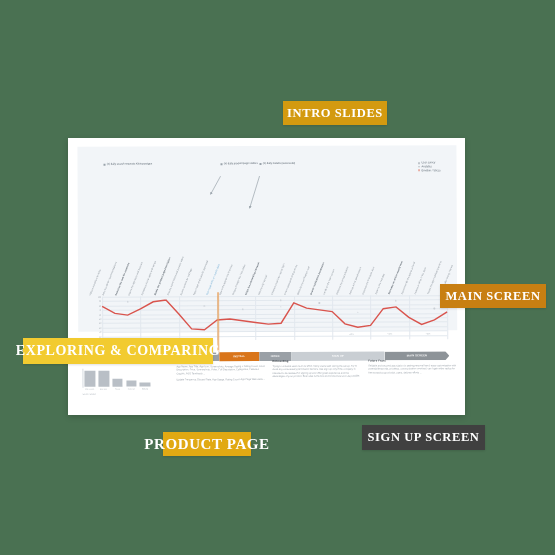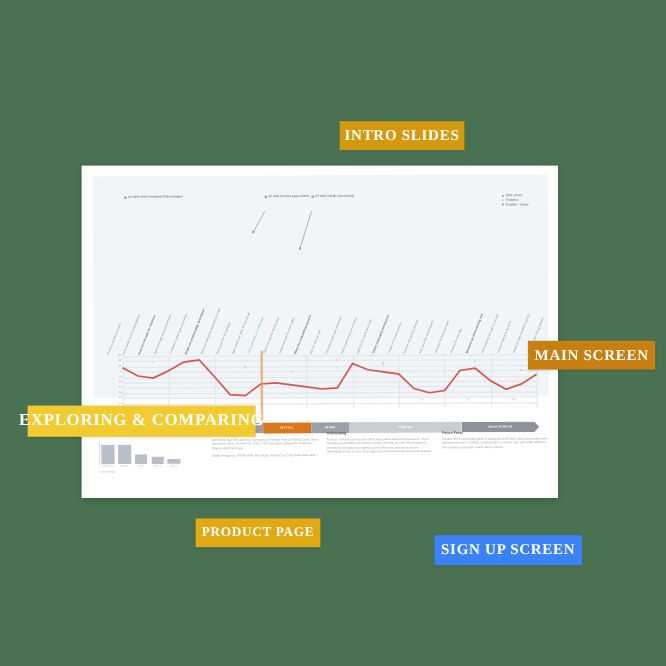--- a/index.html
+++ b/index.html
@@ -102,22 +102,22 @@
     color:#ffffff;font-weight:700;
     font-family:Liberation Serif, serif;
     letter-spacing:.6px;
     display:flex;align-items:center;justify-content:center;
     white-space:nowrap;
     box-shadow:0 1px 2px rgba(0,0,0,.12);
   }
   #tag-intro     {left:283px;top:101px;width:104px;height:24px;background:#d39a10;font-size:12.5px;}
   #tag-main      {left:440px;top:284px;width:106px;height:24px;background:#c87f12;font-size:12.5px;}
   #tag-explore   {left:23px; top:338px;width:190px;height:26px;background:#f2cb30;font-size:14px;}
-  #tag-product   {left:163px;top:432px;width:104px;height:24px;background:#e1a913;font-size:11px;}
-  #tag-signup    {left:362px;top:446px;width:123px;height:25px;background:#3b82f6;font-size:12.5px;}
+  #tag-product   {left:163px;top:432px;width:88px;height:24px;background:#e1a913;font-size:15px;}
+  #tag-signup    {left:362px;top:425px;width:123px;height:25px;background:#404040;font-size:12.5px;}
 </style>
 </head>
 <body>
 
 <div id="poster">
   <div id="poster-inner">
 
     <div id="map-panel">
 
       <div class="legend-col" id="legend-a">

